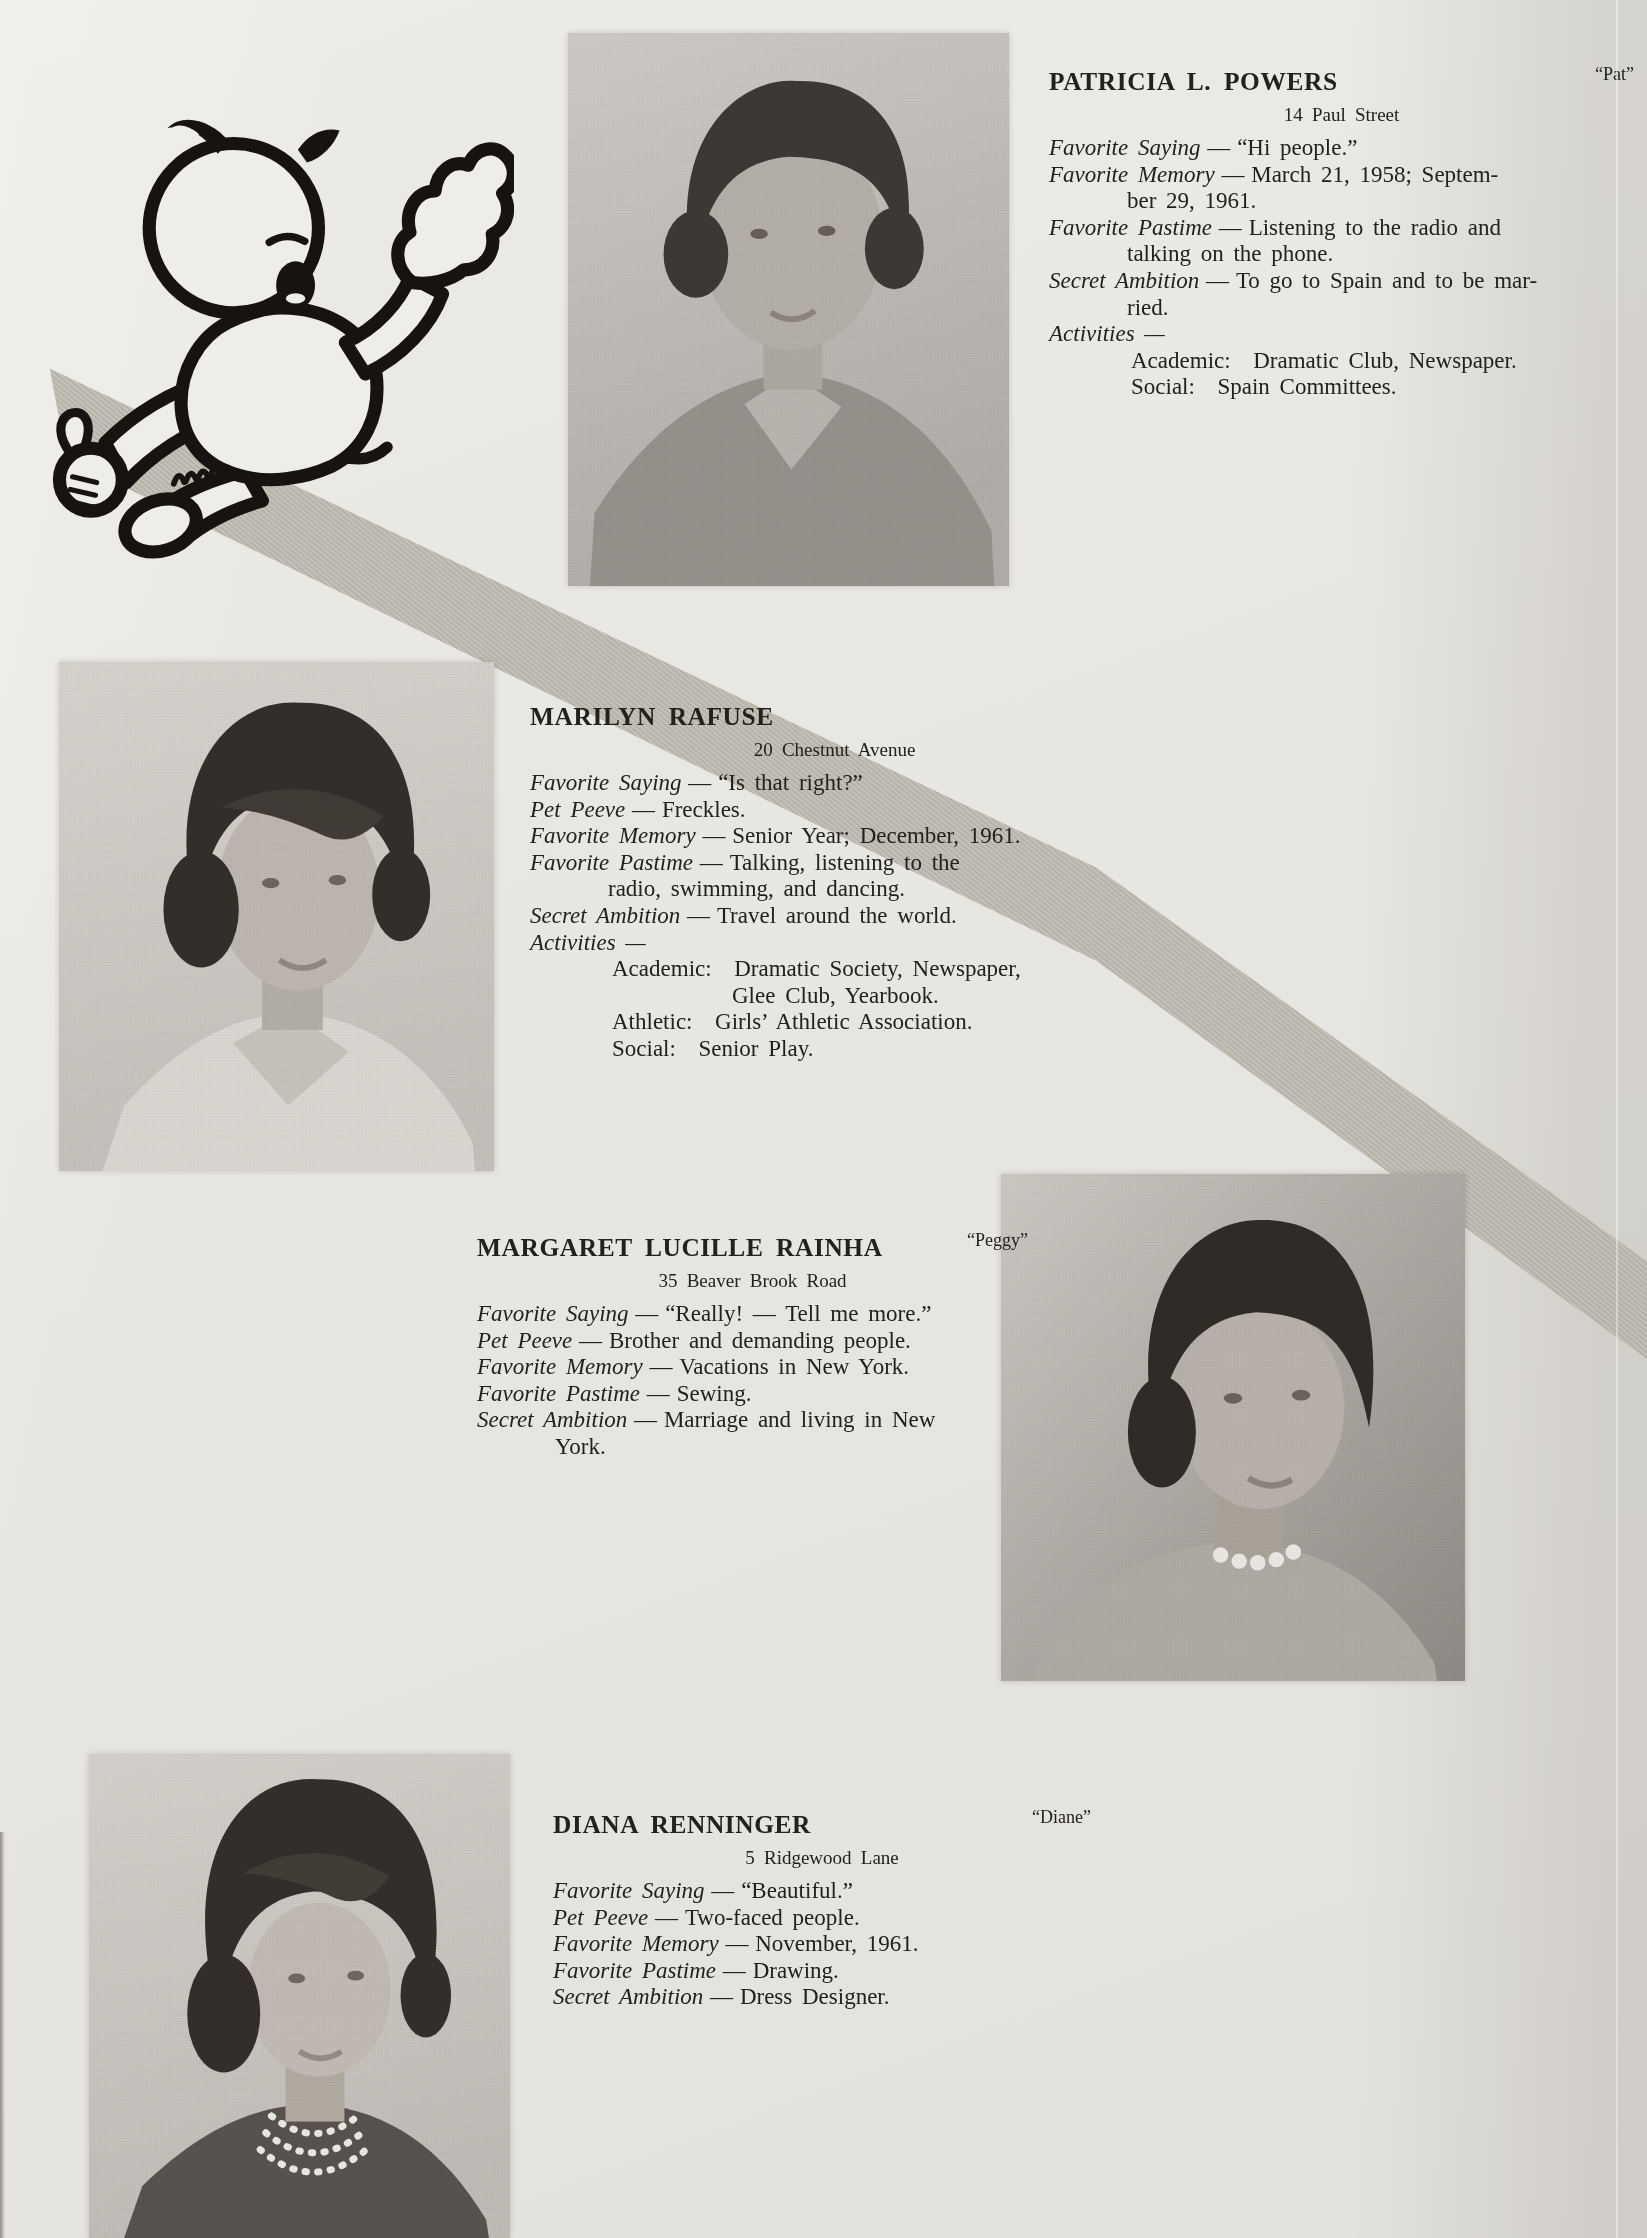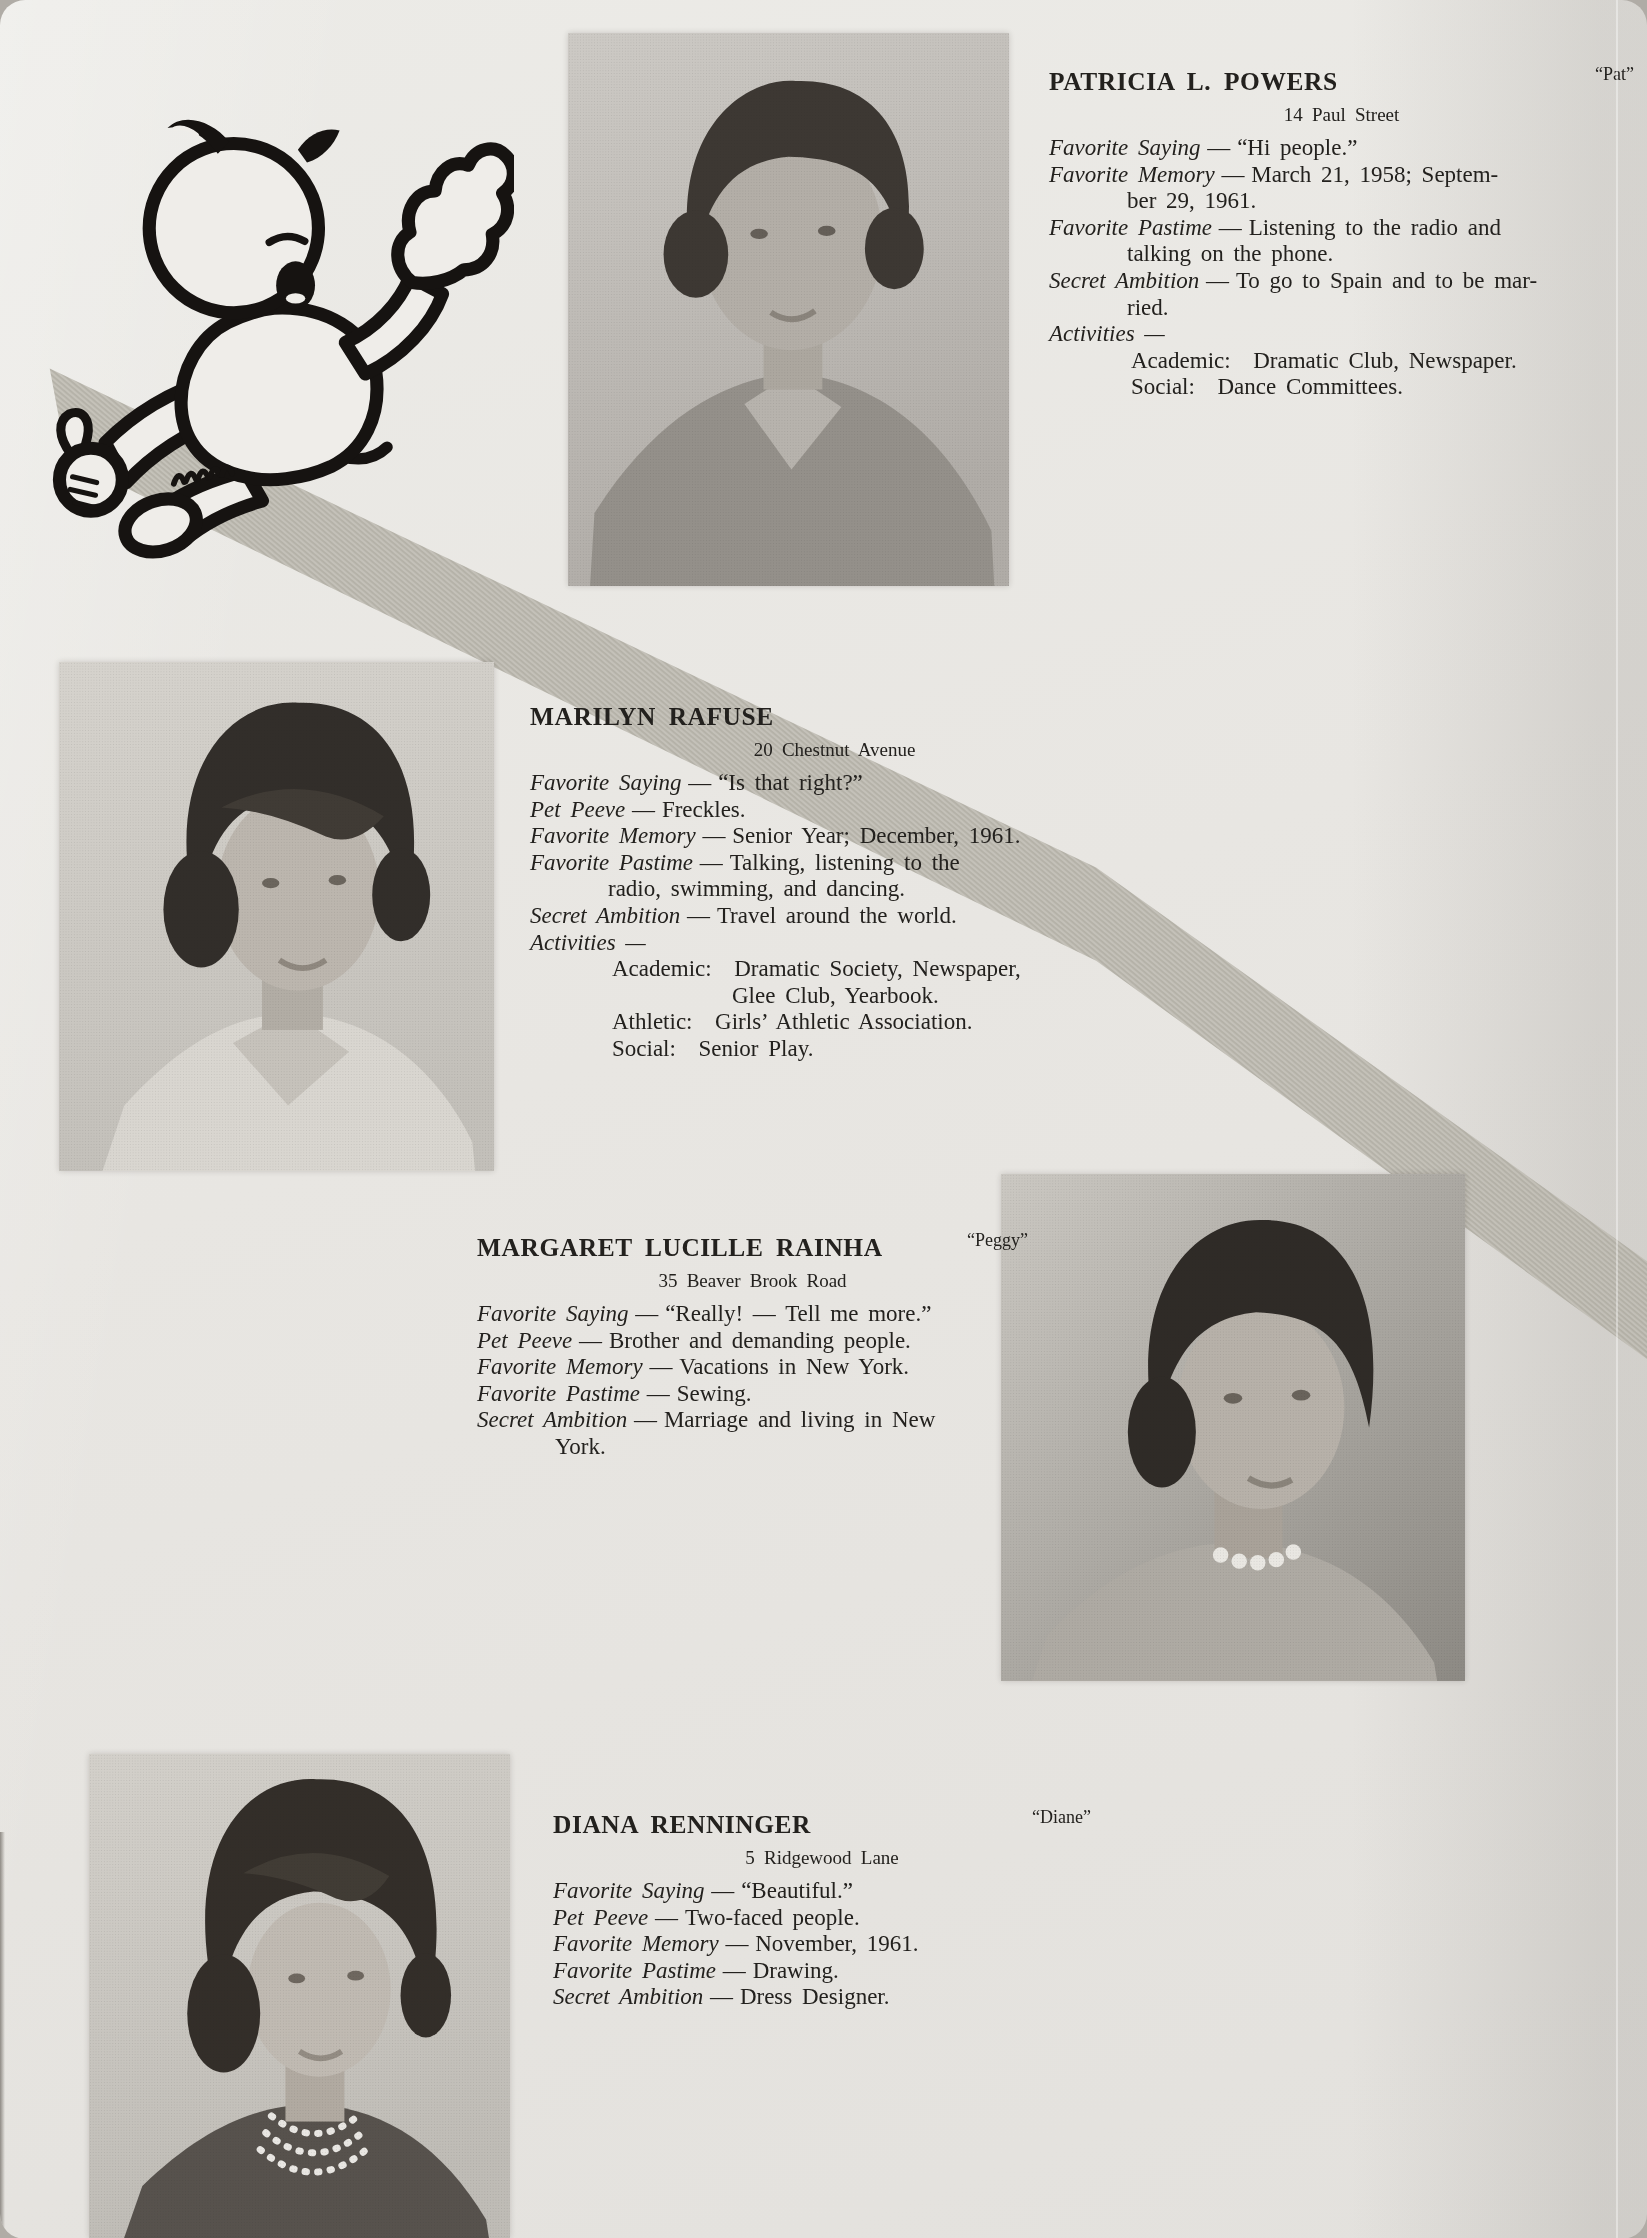--- a/index.html
+++ b/index.html
@@ -6,21 +6,20 @@
   .page{
     position:relative;
     width:1647px;height:2239px;
     background:
       linear-gradient(100deg, rgba(255,255,255,0.25) 0%, rgba(255,255,255,0) 18%),
       linear-gradient(to right, rgba(0,0,0,0) 82%, rgba(90,85,78,0.14) 97%),
       linear-gradient(160deg, #ecebe7 0%, #e8e6e2 45%, #e3e1dd 100%);
     font-family:"Liberation Serif","DejaVu Serif",serif;
     color:#23211e;
     overflow:hidden;
-    border-radius:25px;
   }
   svg{display:block;}
   .stripe-svg{position:absolute;left:0;top:0;z-index:1;}
   .illustration{position:absolute;left:28px;top:105px;width:486px;height:475px;z-index:2;}
   .photo{
     position:absolute;z-index:3;
     box-shadow:0 0 5.7px rgba(40,36,30,0.18);
   }
   .photo svg{width:100%;height:100%;}
   .photo::after{
@@ -232,21 +231,21 @@
     <div class="fields">
       <div class="field"><span class="label">Favorite Saying</span><span class="sep">—</span><span class="val">“Hi people.”</span></div>
       <div class="field"><span class="label">Favorite Memory</span><span class="sep">—</span><span class="val">March 21, 1958; Septem-</span>
         <div class="cont">ber 29, 1961.</div></div>
       <div class="field"><span class="label">Favorite Pastime</span><span class="sep">—</span><span class="val">Listening to the radio and</span>
         <div class="cont">talking on the phone.</div></div>
       <div class="field"><span class="label">Secret Ambition</span><span class="sep">—</span><span class="val">To go to Spain and to be mar-</span>
         <div class="cont">ried.</div></div>
       <div class="actlabel label">Activities —</div>
       <div class="act"><span class="cat">Academic:</span><span class="val">Dramatic Club, Newspaper.</span></div>
-      <div class="act"><span class="cat">Social:</span><span class="val">Dance Committees.</span></div>
+      <div class="act"><span class="cat">Social:</span><span class="val">Spain Committees.</span></div>
     </div>
   </section>
 
   <section class="entry" id="e1">
     <div class="namerow">
       <span class="name">MARILYN RAFUSE</span>
       <span class="nick"></span>
     </div>
     <div class="address">20 Chestnut Avenue</div>
     <div class="fields">

